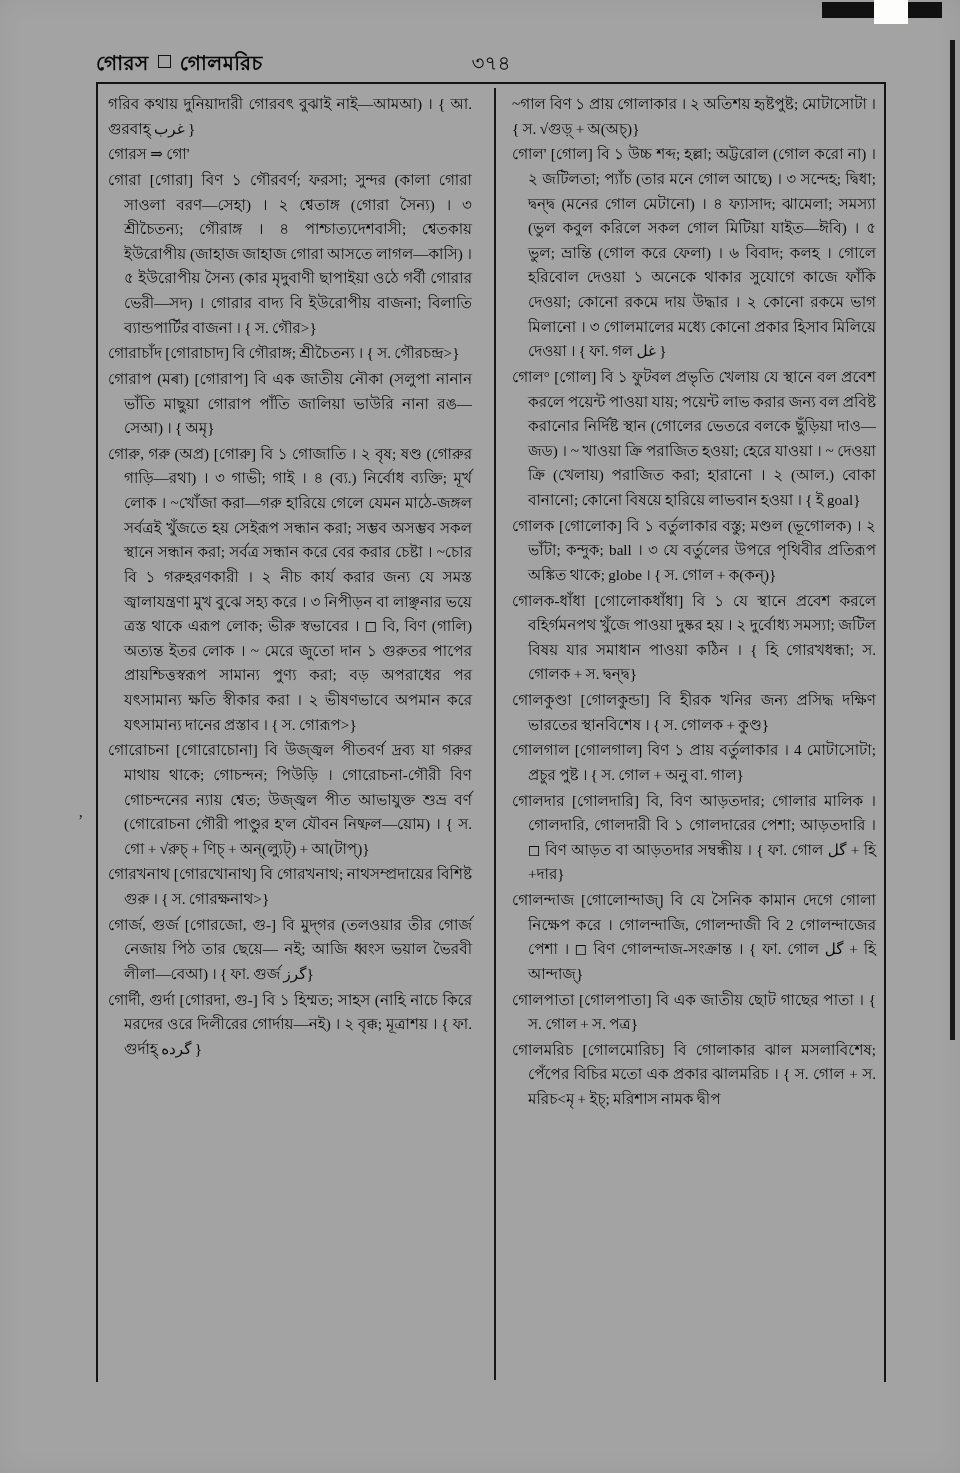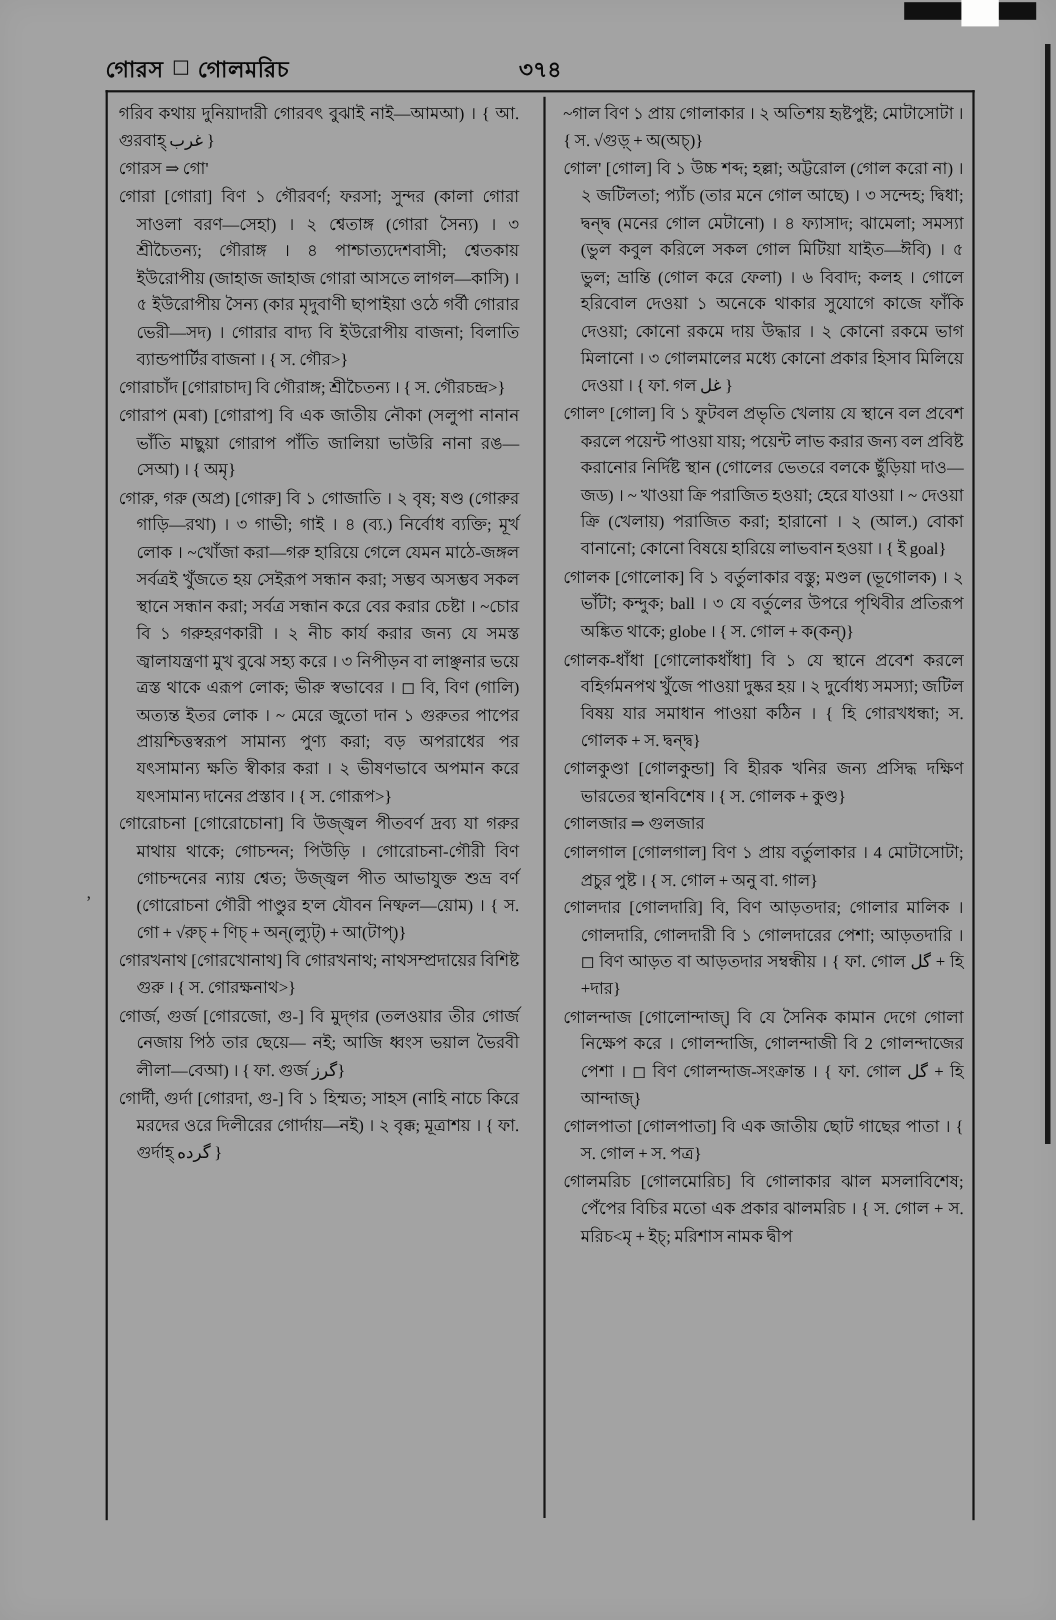--- a/index.html
+++ b/index.html
@@ -72,21 +72,21 @@
     border: 1.6px solid #111;
     margin: 0 9px 0 9px;
     position: relative;
     top: -2px;
   }
   .rh-page {
     position: absolute;
     left: 0; right: 0;
     text-align: center;
     font-size: 20px;
-    font-weight: bold;
+    font-weight: normal;
   }
 
   .head-rule {
     position: absolute;
     left: 96px;
     top: 82px;
     width: 790px;
     height: 2px;
     background: #141414;
   }
@@ -202,21 +202,20 @@
       <p class="entry">গোর্দী, গুর্দা [গোরদা, গু-] বি ১ হিম্মত; সাহস (নাহি নাচে কিরে মরদের ওরে দিলীরের গোর্দায়—নই) । ২ বৃক্ক; মূত্রাশয় । { ফা. গুর্দাহ্‌ گرده }</p>
     </div>
 
     <div class="col right">
       <p class="entry cont">~গাল বিণ ১ প্রায় গোলাকার । ২ অতিশয় হৃষ্টপুষ্ট; মোটাসোটা । { স. √গুড়্‌ + অ(অচ্‌)}</p>
       <p class="entry">গোল' [গোল] বি ১ উচ্চ শব্দ; হল্লা; অট্টরোল (গোল করো না) । ২ জটিলতা; প্যাঁচ (তার মনে গোল আছে) । ৩ সন্দেহ; দ্বিধা; দ্বন্দ্ব (মনের গোল মেটানো) । ৪ ফ্যাসাদ; ঝামেলা; সমস্যা (ভুল কবুল করিলে সকল গোল মিটিয়া যাইত—ঈবি) । ৫ ভুল; ভ্রান্তি (গোল করে ফেলা) । ৬ বিবাদ; কলহ । গোলে হরিবোল দেওয়া ১ অনেকে থাকার সুযোগে কাজে ফাঁকি দেওয়া; কোনো রকমে দায় উদ্ধার । ২ কোনো রকমে ভাগ মিলানো । ৩ গোলমালের মধ্যে কোনো প্রকার হিসাব মিলিয়ে দেওয়া । { ফা. গল غل }</p>
       <p class="entry">গোল° [গোল] বি ১ ফুটবল প্রভৃতি খেলায় যে স্থানে বল প্রবেশ করলে পয়েন্ট পাওয়া যায়; পয়েন্ট লাভ করার জন্য বল প্রবিষ্ট করানোর নির্দিষ্ট স্থান (গোলের ভেতরে বলকে ছুঁড়িয়া দাও—জড) । ~ খাওয়া ক্রি পরাজিত হওয়া; হেরে যাওয়া । ~ দেওয়া ক্রি (খেলায়) পরাজিত করা; হারানো । ২ (আল.) বোকা বানানো; কোনো বিষয়ে হারিয়ে লাভবান হওয়া । { ই goal}</p>
       <p class="entry">গোলক [গোলোক] বি ১ বর্তুলাকার বস্তু; মণ্ডল (ভূগোলক) । ২ ভাঁটা; কন্দুক; ball । ৩ যে বর্তুলের উপরে পৃথিবীর প্রতিরূপ অঙ্কিত থাকে; globe । { স. গোল + ক(কন্‌)}</p>
       <p class="entry">গোলক-ধাঁধা [গোলোকধাঁধা] বি ১ যে স্থানে প্রবেশ করলে বহির্গমনপথ খুঁজে পাওয়া দুষ্কর হয় । ২ দুর্বোধ্য সমস্যা; জটিল বিষয় যার সমাধান পাওয়া কঠিন । { হি গোরখধন্ধা; স. গোলক + স. দ্বন্দ্ব}</p>
       <p class="entry">গোলকুণ্ডা [গোলকুন্ডা] বি হীরক খনির জন্য প্রসিদ্ধ দক্ষিণ ভারতের স্থানবিশেষ । { স. গোলক + কুণ্ড}</p>
-      <p class="entry">গোলজার ⇒ গুলজার</p>
       <p class="entry">গোলগাল [গোলগাল] বিণ ১ প্রায় বর্তুলাকার । 4 মোটাসোটা; প্রচুর পুষ্ট । { স. গোল + অনু বা. গাল}</p>
       <p class="entry">গোলদার [গোলদারি] বি, বিণ আড়তদার; গোলার মালিক । গোলদারি, গোলদারী বি ১ গোলদারের পেশা; আড়তদারি । ◻ বিণ আড়ত বা আড়তদার সম্বন্ধীয় । { ফা. গোল گل + হি +দার}</p>
       <p class="entry">গোলন্দাজ [গোলোন্দাজ্‌] বি যে সৈনিক কামান দেগে গোলা নিক্ষেপ করে । গোলন্দাজি, গোলন্দাজী বি 2 গোলন্দাজের পেশা । ◻ বিণ গোলন্দাজ-সংক্রান্ত । { ফা. গোল گل + হি আন্দাজ্‌}</p>
       <p class="entry">গোলপাতা [গোলপাতা] বি এক জাতীয় ছোট গাছের পাতা । { স. গোল + স. পত্র}</p>
       <p class="entry">গোলমরিচ [গোলমোরিচ] বি গোলাকার ঝাল মসলাবিশেষ; পেঁপের বিচির মতো এক প্রকার ঝালমরিচ । { স. গোল + স. মরিচ&lt;মৃ + ইচ্‌; মরিশাস নামক দ্বীপ</p>
     </div>
 
   </div>
 </div>
 

